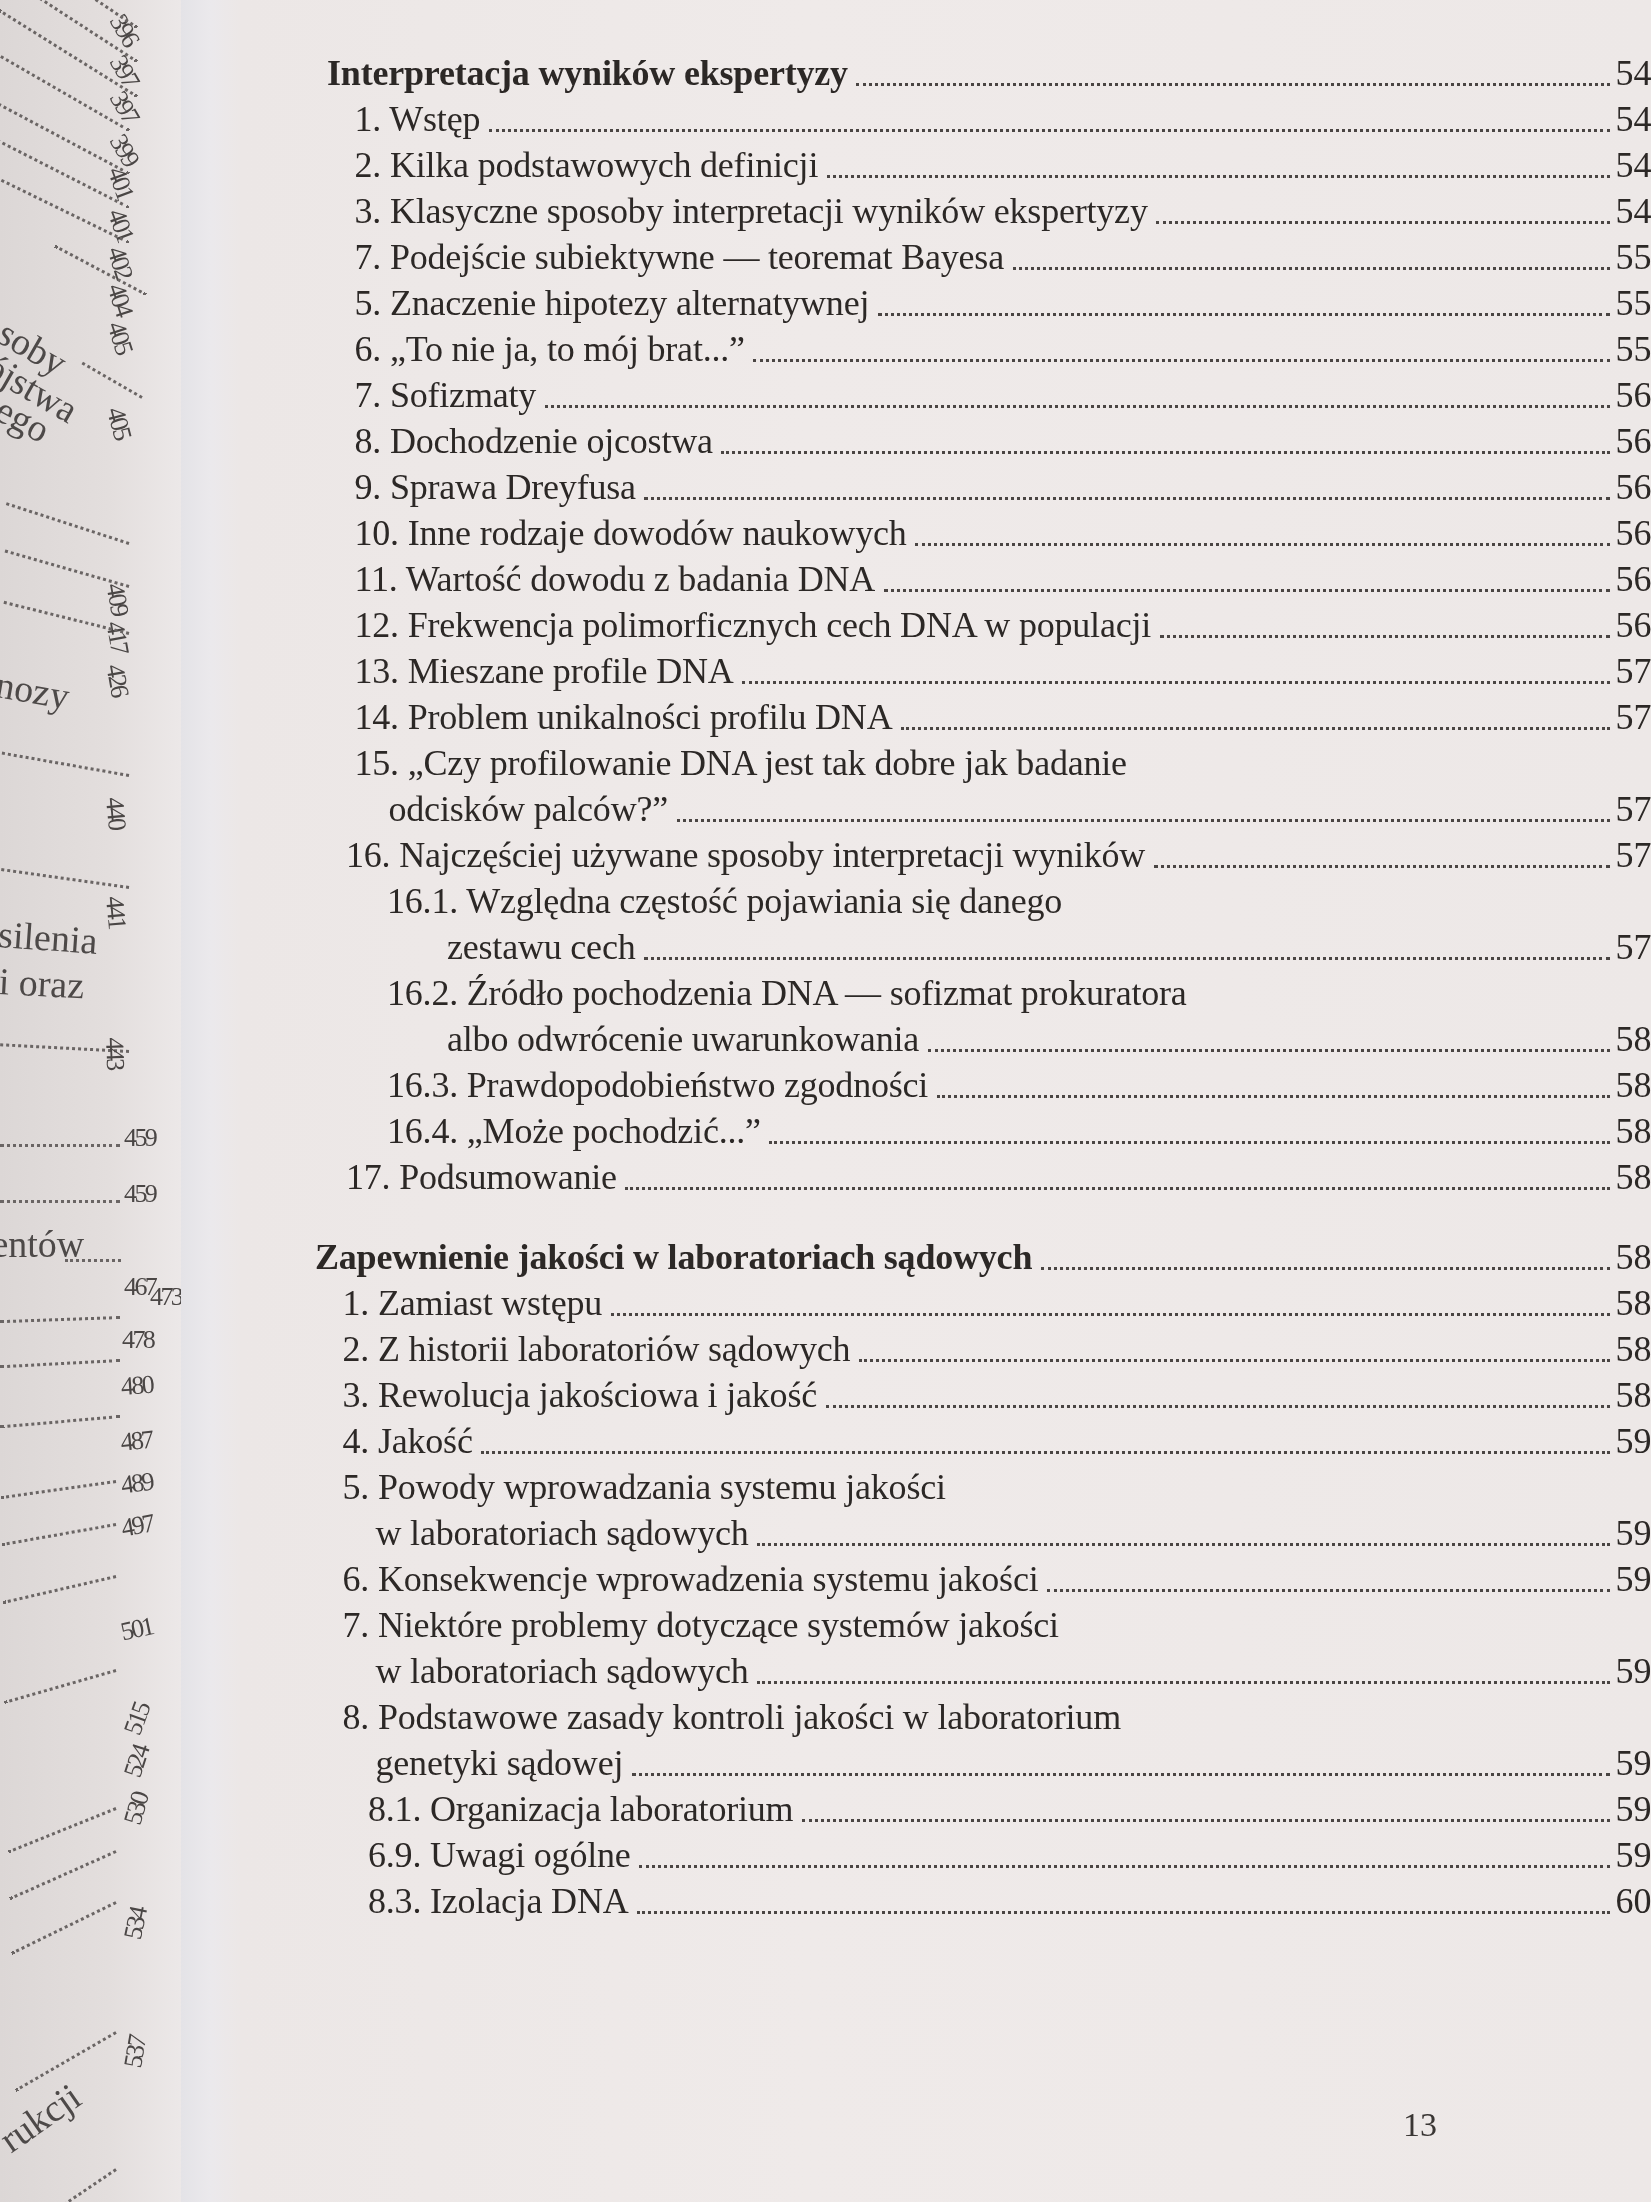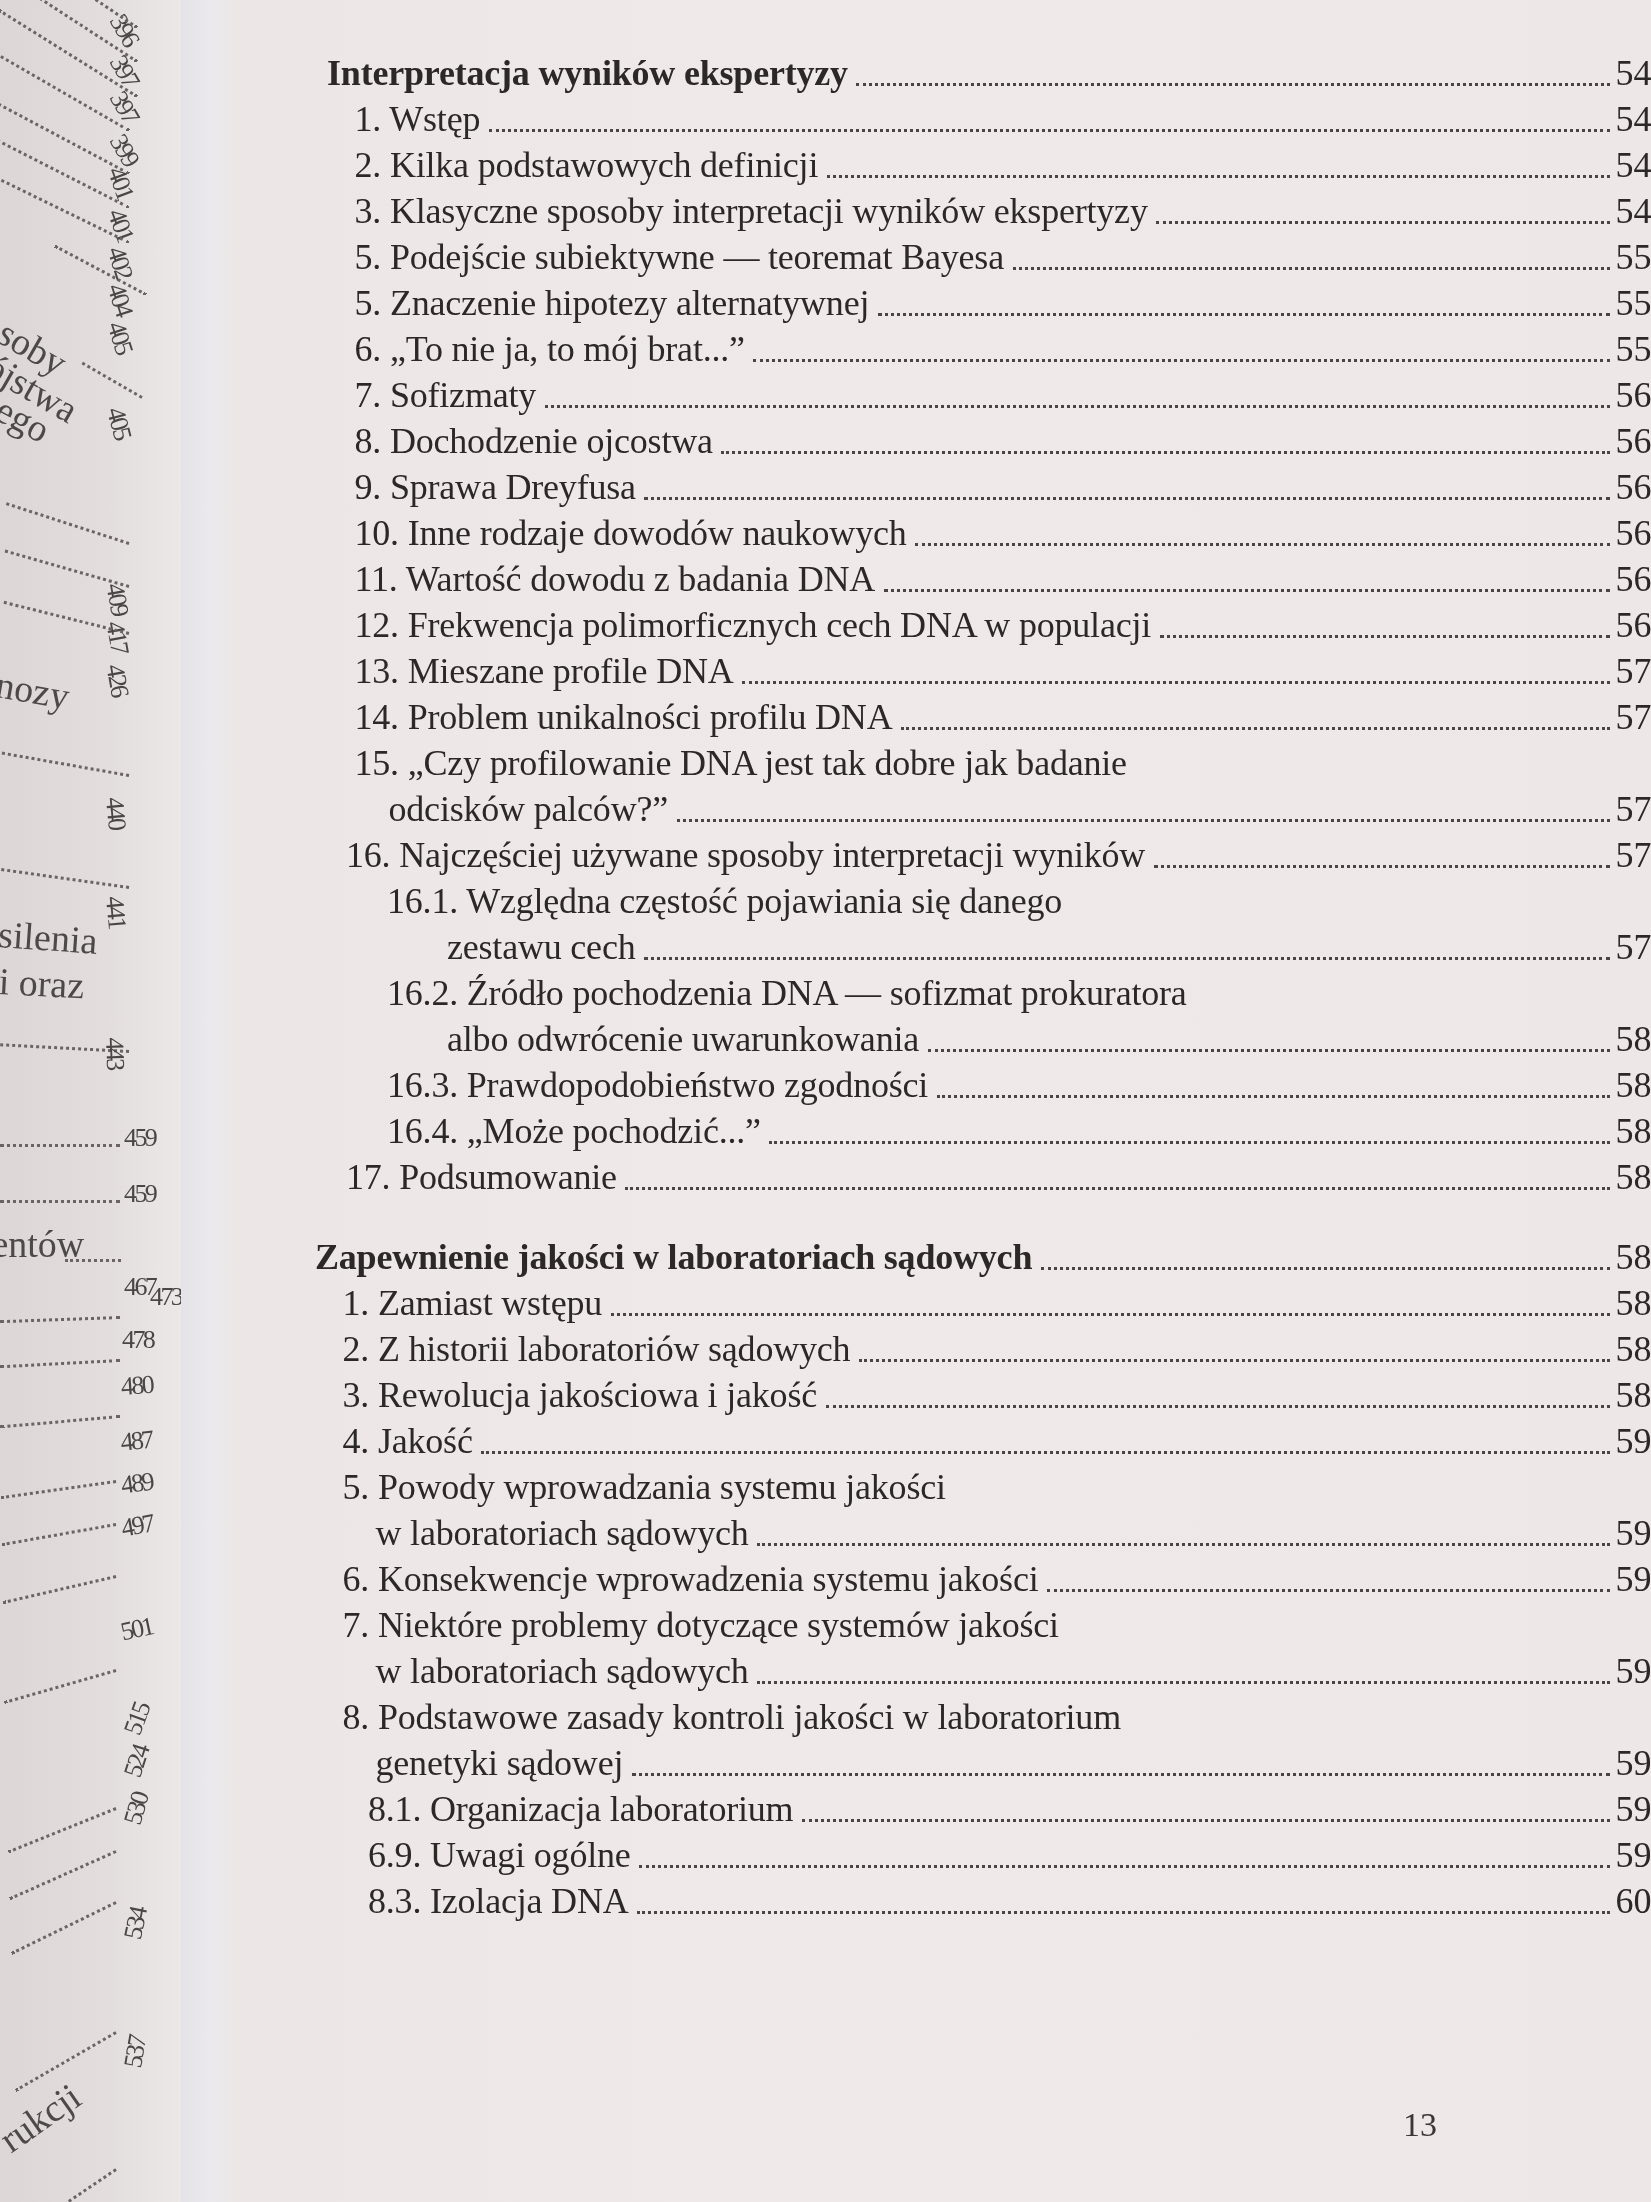--- a/index.html
+++ b/index.html
@@ -157,21 +157,21 @@
           <span class="label">2. Kilka podstawowych definicji</span>
           <span class="dots"></span>
           <span class="page">548</span>
         </div>
       <div class="toc-row lvl1">
           <span class="label">3. Klasyczne sposoby interpretacji wyników ekspertyzy</span>
           <span class="dots"></span>
           <span class="page">549</span>
         </div>
       <div class="toc-row lvl1">
-          <span class="label">5. Podejście subiektywne — teoremat Bayesa</span>
+          <span class="label">7. Podejście subiektywne — teoremat Bayesa</span>
           <span class="dots"></span>
           <span class="page">553</span>
         </div>
       <div class="toc-row lvl1">
           <span class="label">5. Znaczenie hipotezy alternatywnej</span>
           <span class="dots"></span>
           <span class="page">556</span>
         </div>
       <div class="toc-row lvl1">
           <span class="label">6. „To nie ja, to mój brat...”</span>

